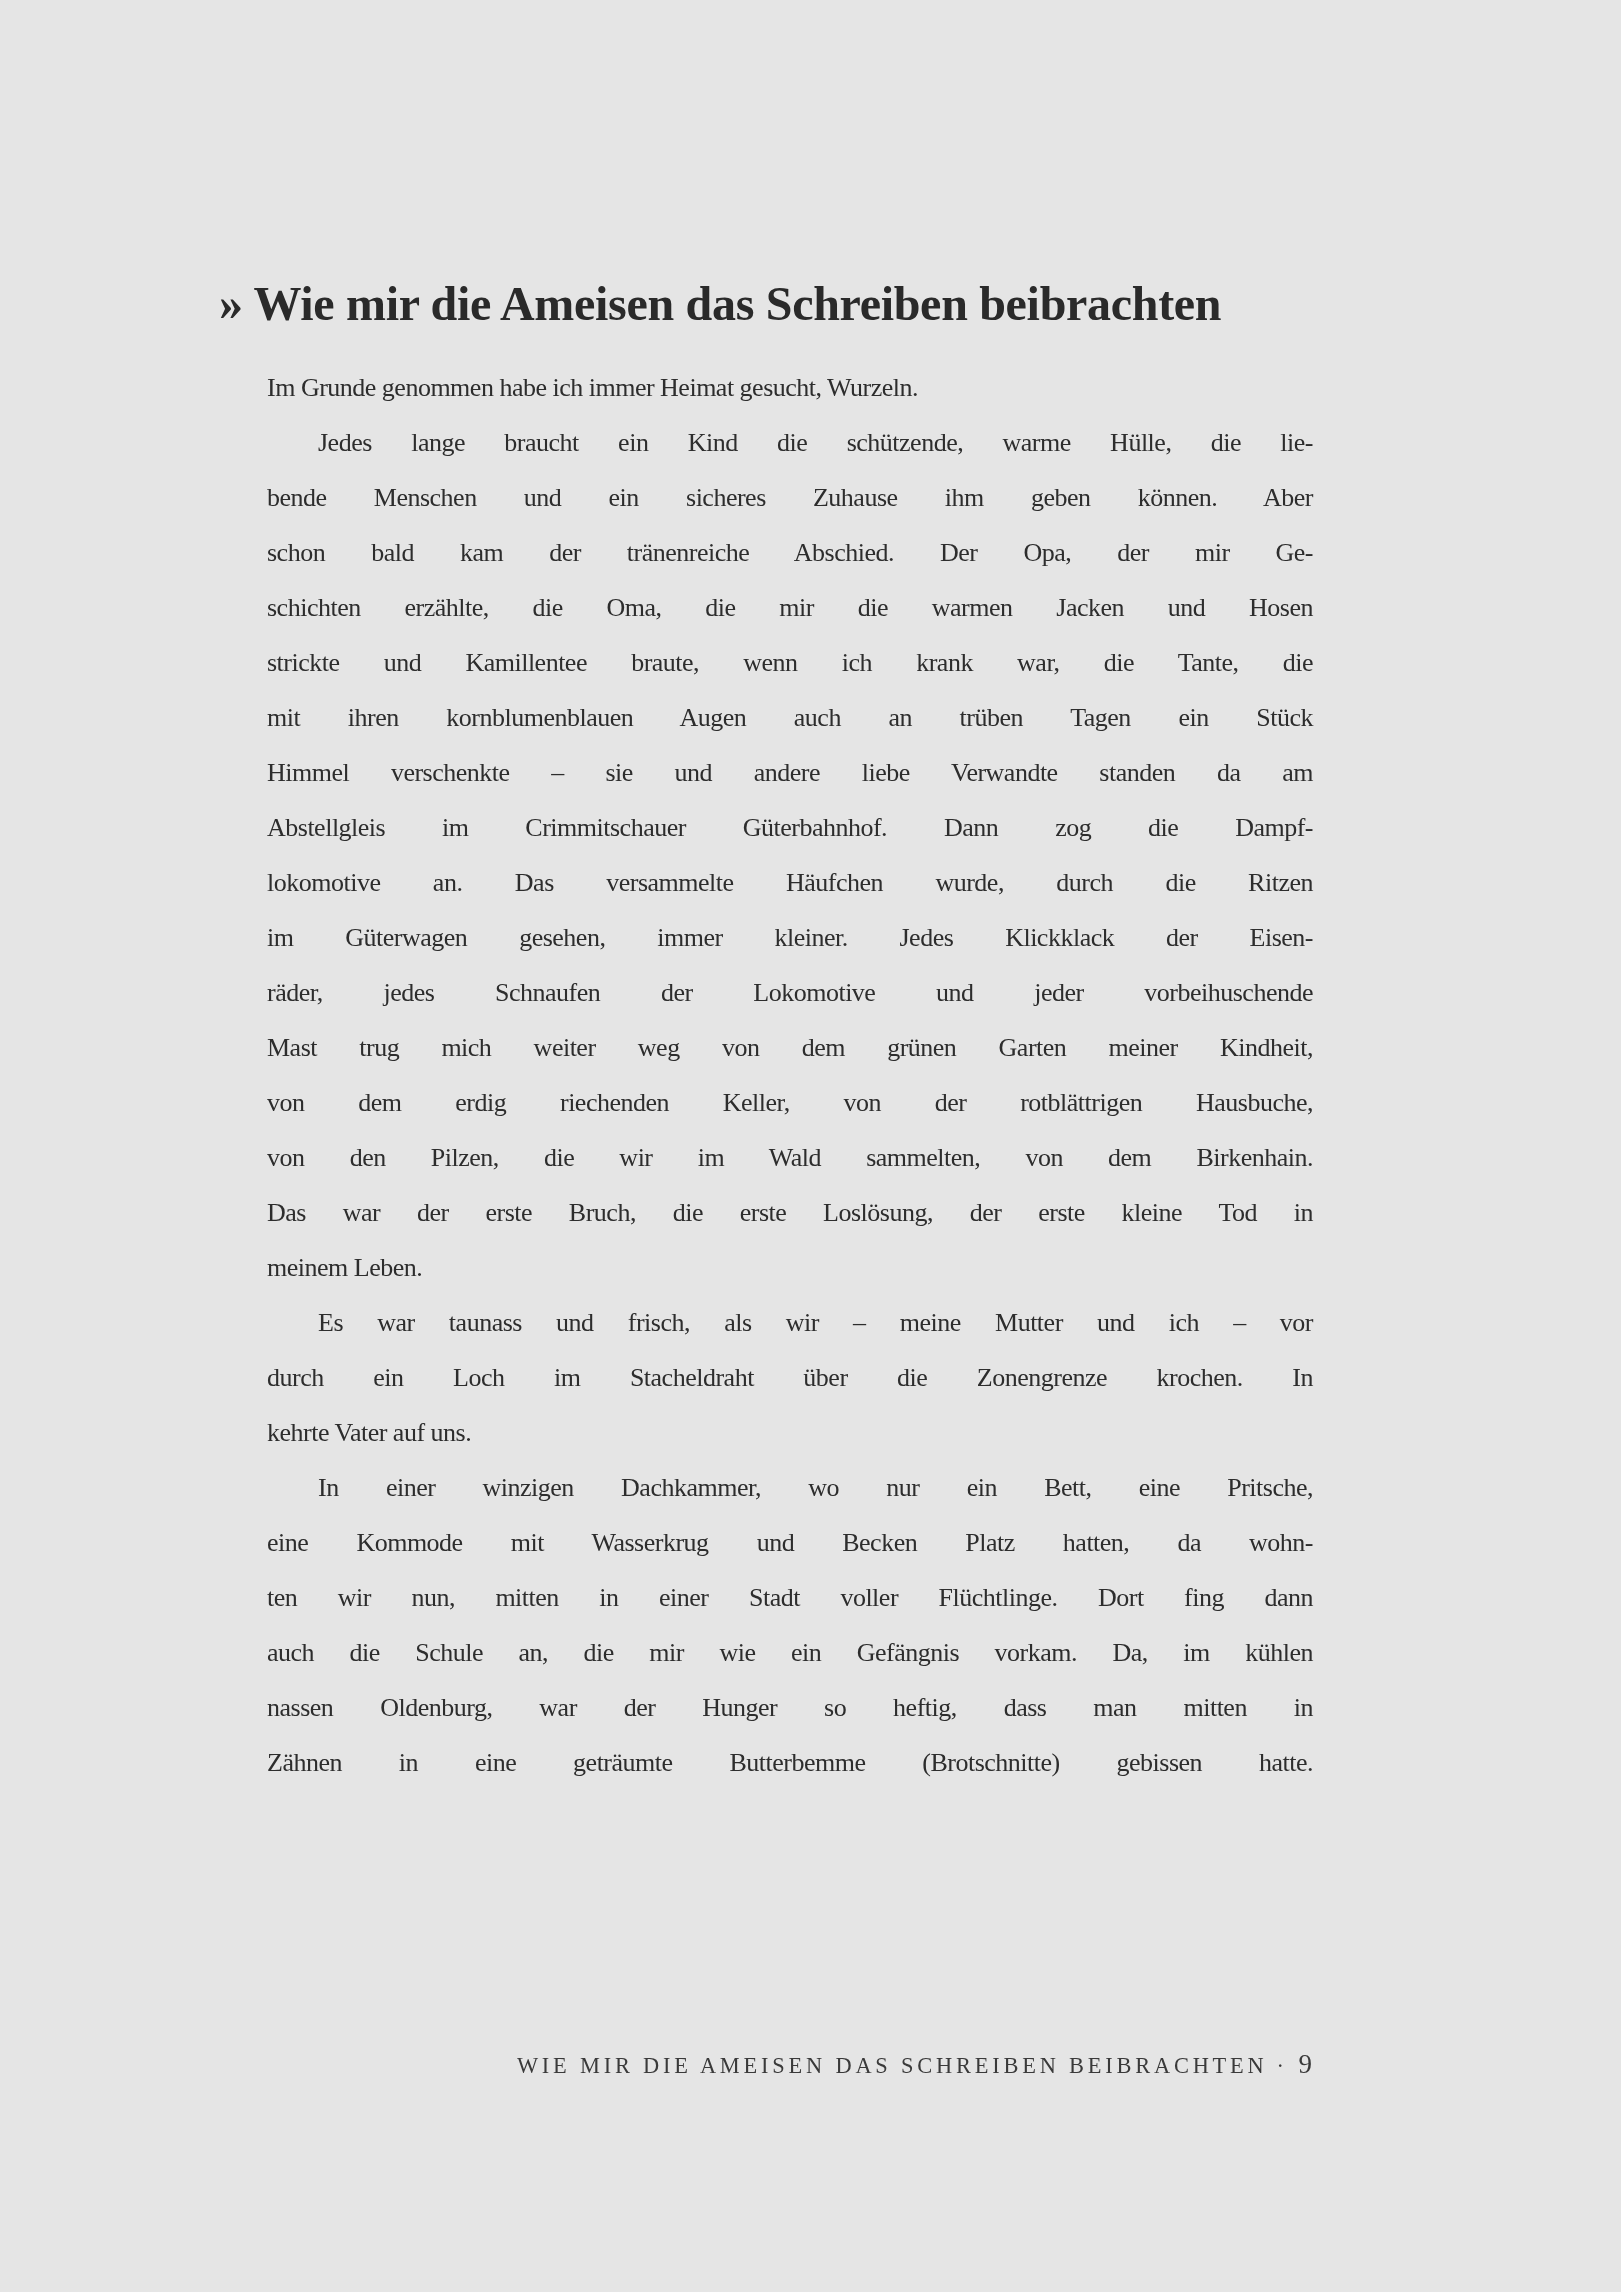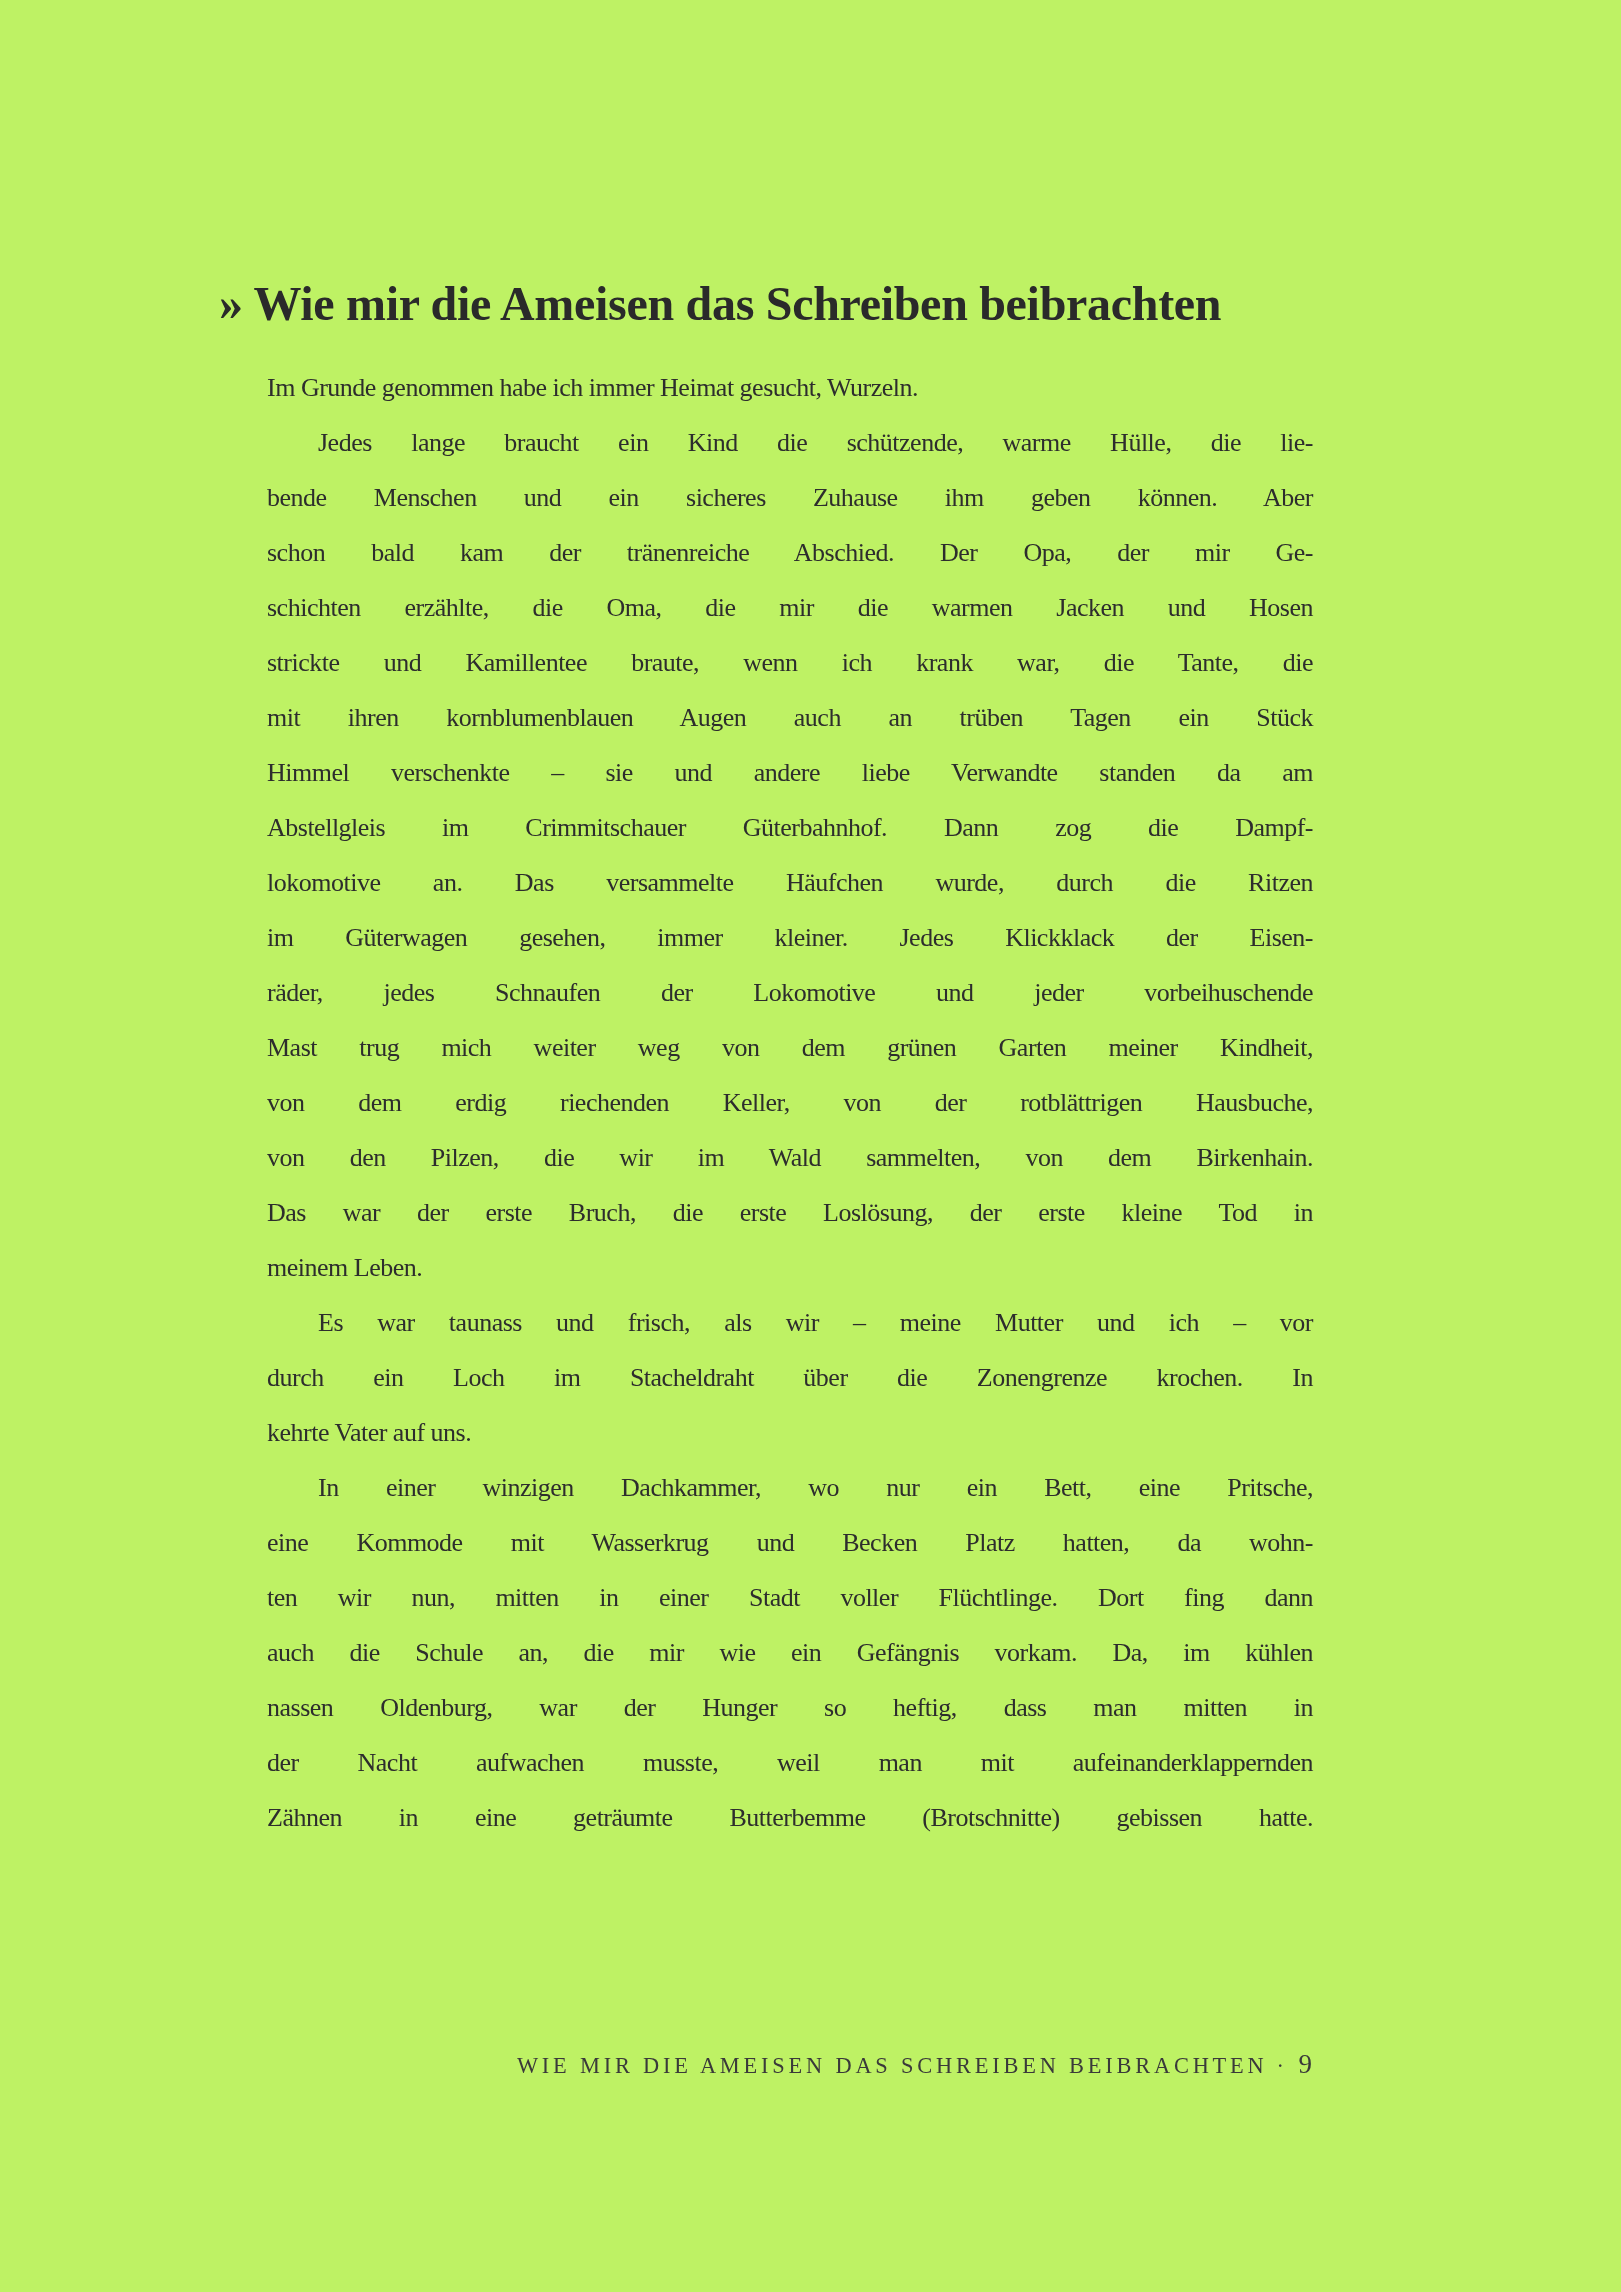--- a/index.html
+++ b/index.html
@@ -12,21 +12,21 @@
     height: 2293px;
     position: relative;
     overflow: hidden;
     font-family: "Liberation Serif", "DejaVu Serif", serif;
     color: #2b2b2b;
   }
   .page {
     position: absolute;
     left: 0; top: 0;
     width: 1621px; height: 2293px;
-    background: #bef264;
+    background: #e5e5e5;
   }
   .chapter-title {
     position: absolute;
     left: 219px;
     top: 240px;
     width: 1111px;
     font-family: "Liberation Serif", "DejaVu Serif", serif;
     font-weight: bold;
     font-size: 48px;
     line-height: 63px;
@@ -115,21 +115,20 @@
         <span class="line indent">Es war taunass und frisch, als wir – meine Mutter und ich – vor</span>
         <span class="line">durch ein Loch im Stacheldraht über die Zonengrenze krochen. In</span>
         <span class="line last">kehrte Vater auf uns.</span>
       </div>
       <div class="paragraph">
         <span class="line indent">In einer winzigen Dachkammer, wo nur ein Bett, eine Pritsche,</span>
         <span class="line">eine Kommode mit Wasserkrug und Becken Platz hatten, da wohn-</span>
         <span class="line">ten wir nun, mitten in einer Stadt voller Flüchtlinge. Dort fing dann</span>
         <span class="line">auch die Schule an, die mir wie ein Gefängnis vorkam. Da, im kühlen</span>
         <span class="line">nassen Oldenburg, war der Hunger so heftig, dass man mitten in</span>
-        <span class="line">der Nacht aufwachen musste, weil man mit aufeinanderklappernden</span>
         <span class="line">Zähnen in eine geträumte Butterbemme (Brotschnitte) gebissen hatte.</span>
       </div>
     </div>
 
   <div class="running-footer">
     <span>WIE MIR DIE AMEISEN DAS SCHREIBEN BEIBRACHTEN</span><span class="sep">·</span><span class="page-number">9</span>
   </div>
 
 </div>
 

